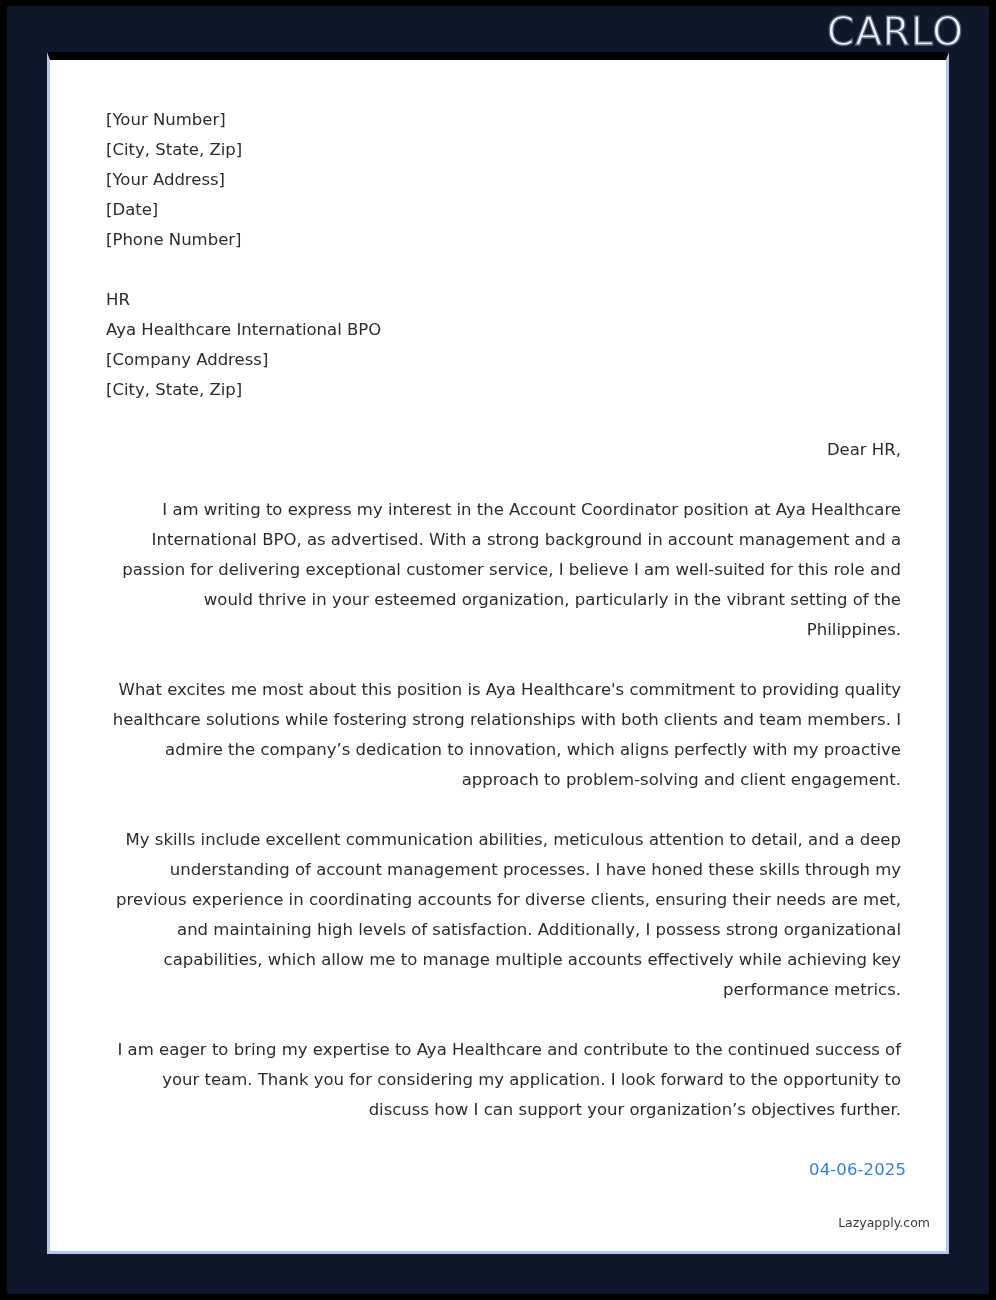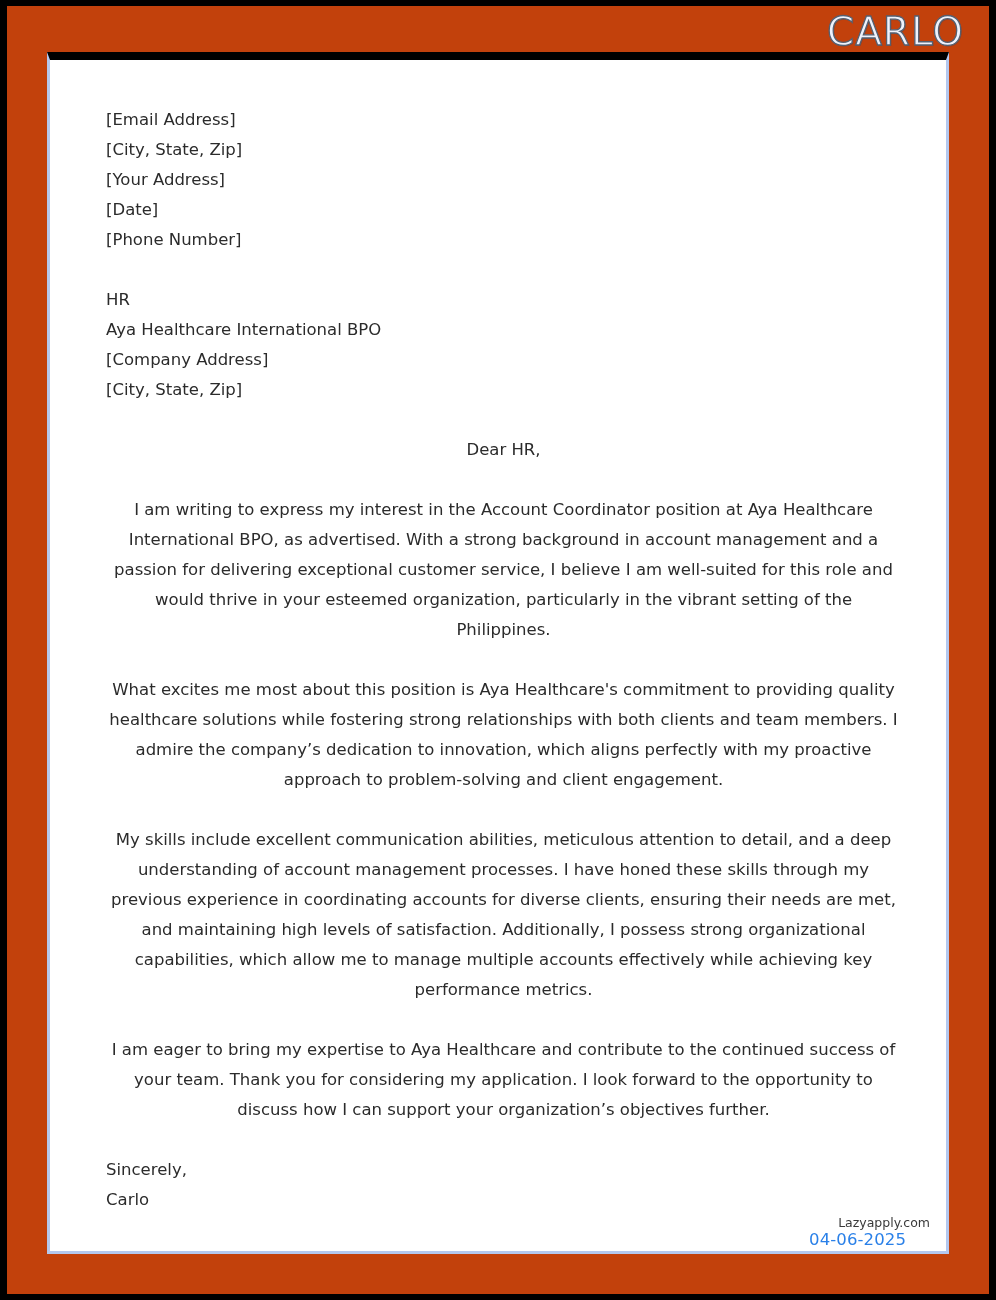--- a/index.html
+++ b/index.html
@@ -13,21 +13,21 @@
     overflow: hidden;
     font-family: "DejaVu Sans", "Liberation Sans", sans-serif;
   }
 
   
   .canvas {
     position: relative;
     box-sizing: border-box;
     width: 996px;
     height: 1300px;
-    background: #c2410c;
+    background: #0f172a;
     border: 6px solid #000000;
     border-left-width: 7px;
     border-right-width: 7px;
   }
 
   
   .header-band {
     position: absolute;
     left: 0;
     top: 0;
@@ -86,21 +86,21 @@
   }
   .block:last-of-type {
     margin-bottom: 0;
   }
   .line {
     display: block;
     white-space: pre-wrap;
   }
   p.para {
     margin: 0 0 30px 0;
-    text-align: center;
+    text-align: right;
     max-width: 795px;
   }
   .salutation {
     margin: 0 0 30px 0;
   }
   .sign-off {
     margin: 0;
   }
   .date-line {
     margin: 10px 0 0 0;
@@ -131,45 +131,41 @@
   <div class="header-band">
     <div class="brand-name">CARLO</div>
   </div>
 
   <div class="page">
     <div class="page-inner">
 
       <div class="letter">
 
         <div class="block">
-          <span class="line">[Email Address]</span>
+          <span class="line">[Your Number]</span>
           <span class="line">[City, State, Zip]</span>
           <span class="line">[Your Address]</span>
           <span class="line">[Date]</span>
           <span class="line">[Phone Number]</span>
         </div>
 
         <div class="block">
           <span class="line">HR</span>
           <span class="line">Aya Healthcare International BPO</span>
           <span class="line">[Company Address]</span>
           <span class="line">[City, State, Zip]</span>
         </div>
 
         <p class="para salutation">Dear HR,</p>
 
         <p class="para">I am writing to express my interest in the Account Coordinator position at Aya Healthcare International BPO, as advertised. With a strong background in account management and a passion for delivering exceptional customer service, I believe I am well-suited for this role and would thrive in your esteemed organization, particularly in the vibrant setting of the Philippines.</p>
         <p class="para">What excites me most about this position is Aya Healthcare's commitment to providing quality healthcare solutions while fostering strong relationships with both clients and team members. I admire the company’s dedication to innovation, which aligns perfectly with my proactive approach to problem-solving and client engagement.</p>
         <p class="para">My skills include excellent communication abilities, meticulous attention to detail, and a deep understanding of account management processes. I have honed these skills through my previous experience in coordinating accounts for diverse clients, ensuring their needs are met, and maintaining high levels of satisfaction. Additionally, I possess strong organizational capabilities, which allow me to manage multiple accounts effectively while achieving key performance metrics.</p>
         <p class="para">I am eager to bring my expertise to Aya Healthcare and contribute to the continued success of your team. Thank you for considering my application. I look forward to the opportunity to discuss how I can support your organization’s objectives further.</p>
 
-        <div class="block sign-off">
-          <span class="line">Sincerely,</span>
-          <span class="line">Carlo</span>
-        </div>
 
         <div class="date-line">04-06-2025</div>
 
       </div>
 
       <div class="footer-mark">Lazyapply.com</div>
 
     </div>
   </div>
 

